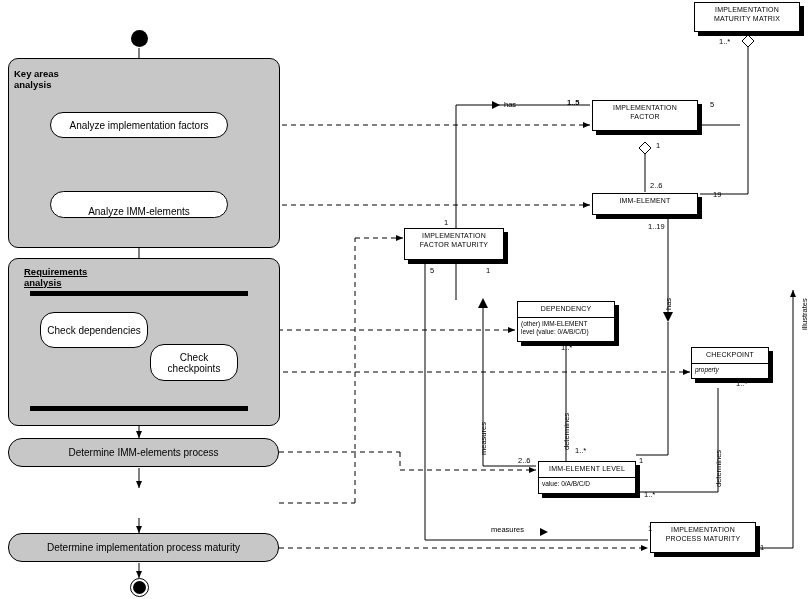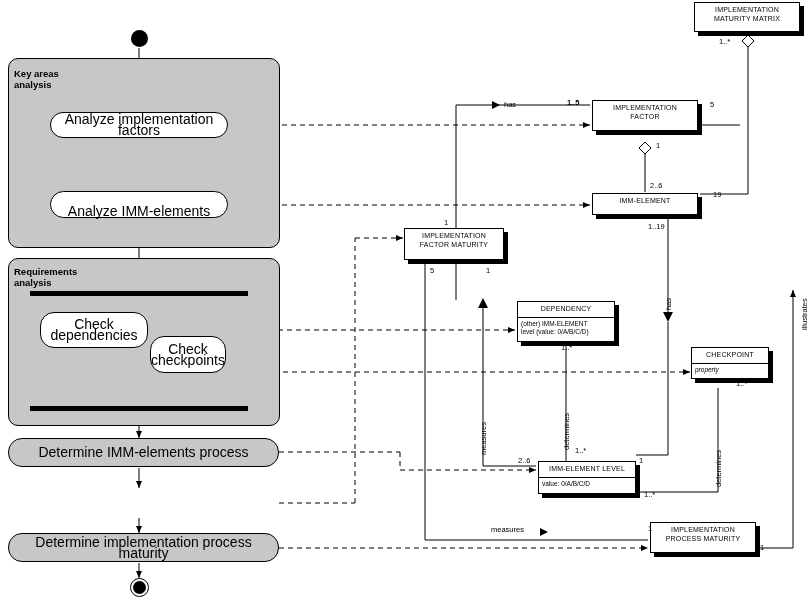--- a/index.html
+++ b/index.html
@@ -41,21 +41,21 @@
     white-space: pre-line;
   }
   .action {
     background: #ffffff;
     border: 1px solid #000;
     border-radius: 14px;
     display: flex;
     align-items: center;
     justify-content: center;
     text-align: center;
-    font-size: 14px;
+    font-size: 10px;
     color: #000;
     line-height: 11px;
     padding: 0 6px;
   }
   .action.shaded {
     background: #c7c7c7;
   }
   .initial-node, .final-node {
     background: #000;
     border-radius: 50%;
@@ -196,21 +196,21 @@
 
     <line x1="700" y1="125" x2="740" y2="125" stroke="#000" stroke-width="1"></line>
     <line x1="740" y1="125" x2="740" y2="194" stroke="#000" stroke-width="1" stroke-opacity="0"></line>
   </svg>
 
   <div class="node swimlane" style="left:8px; top:58px; width:272px; height:190px;"></div>
   <div class="swimlane-title" style="left:14px; top:68px;">Key areas
 analysis</div>
 
   <div class="node swimlane" style="left:8px; top:258px; width:272px; height:168px;"></div>
-  <div class="swimlane-title" style="left:14px; top:266px;">Requirements
+  <div class="swimlane-title" style="left:24px; top:266px;text-decoration:underline;">Requirements
 analysis</div>
 
   <div class="node initial-node" style="left:131px; top:30px; width:17px; height:17px;"></div>
   <div class="node final-ring" style="left:130px; top:578px; width:19px; height:19px;"></div>
   <div class="node initial-node" style="left:133px; top:581px; width:13px; height:13px;"></div>
 
   <div class="node bar" style="left:30px; top:291px; width:218px; height:5px;"></div>
   <div class="node bar" style="left:30px; top:406px; width:218px; height:5px;"></div>
 
   <div class="node action" style="left:50px; top:112px; width:178px; height:26px;">
@@ -219,21 +219,21 @@
 
   <div class="node action" style="left:50px; top:191px; width:178px; height:27px;align-items:flex-end;">
     <span>Analyze IMM-elements</span>
   </div>
 
   <div class="node action" style="left:40px; top:312px; width:108px; height:36px;">
     <span>Check
 dependencies</span>
   </div>
 
-  <div class="node action" style="left:150px; top:336px; width:76px; height:37px;">
+  <div class="node action" style="left:150px; top:344px; width:88px; height:37px;">
     <span>Check
 checkpoints</span>
   </div>
 
   <div class="node action shaded" style="left:8px; top:438px; width:271px; height:29px;">
     <span>Determine IMM-elements process</span>
   </div>
 
 
   <div class="node action shaded" style="left:8px; top:533px; width:271px; height:29px;">

